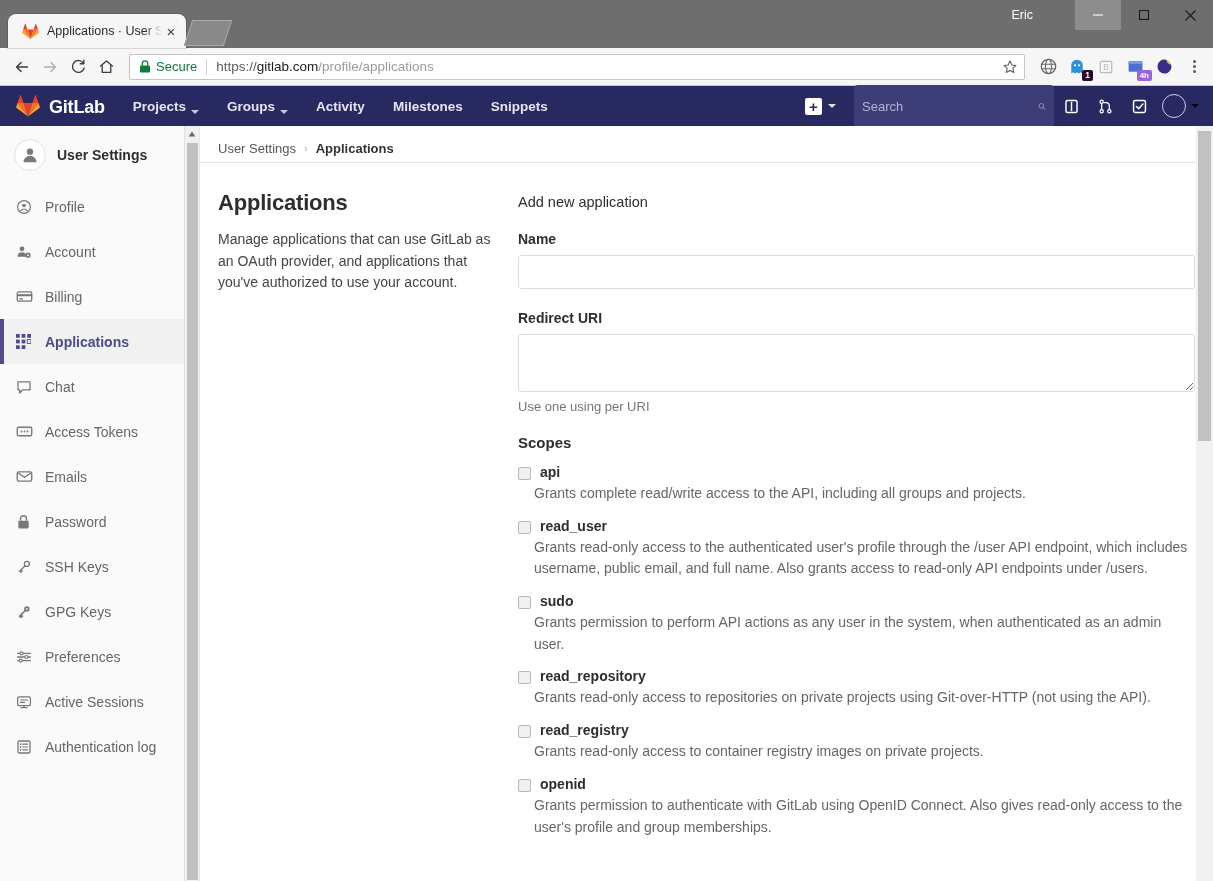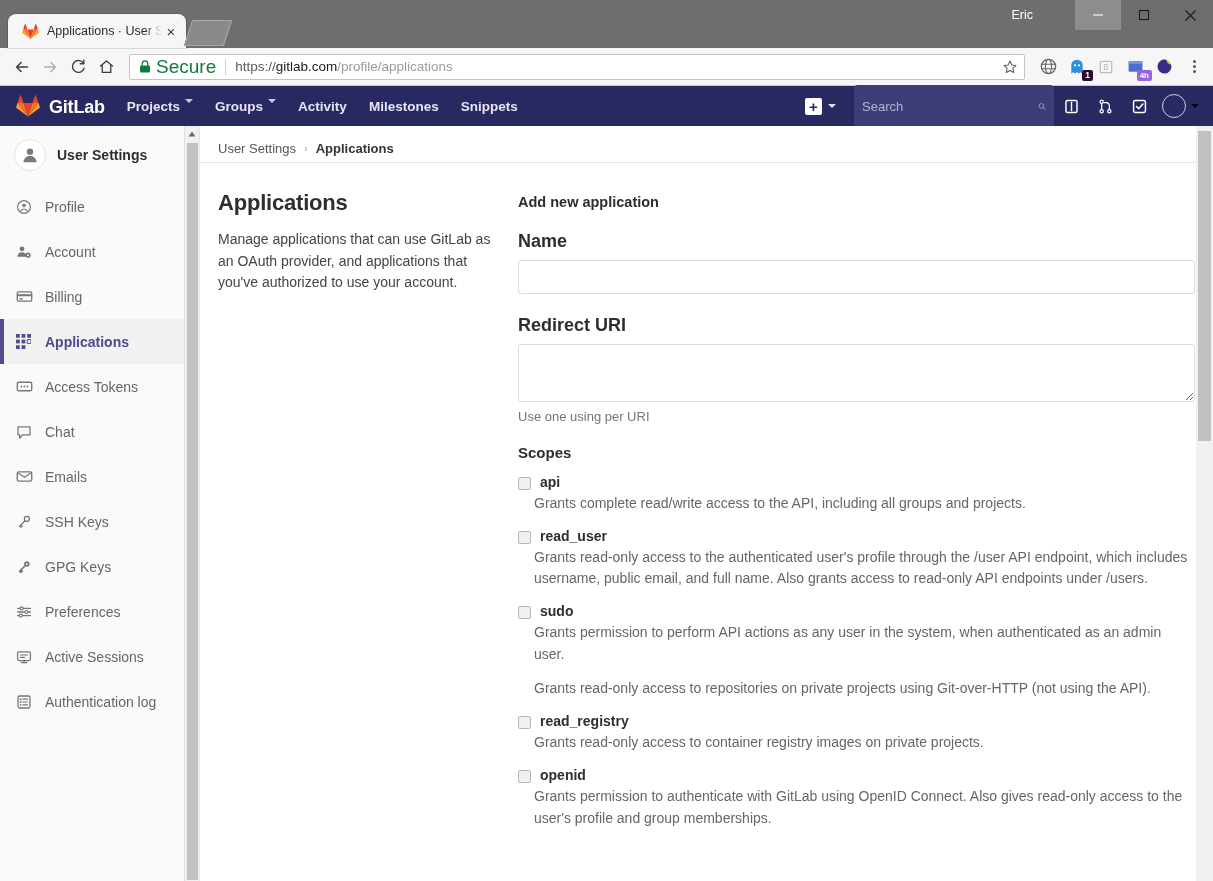--- a/index.html
+++ b/index.html
@@ -58,21 +58,21 @@
     width: 28px; height: 28px; display: flex; align-items: center;
     justify-content: center; cursor: pointer; flex: 0 0 28px;
   }
   .nav-btn.disabled { opacity: .38; }
   #omnibox {
     flex: 1; height: 26px; margin: 0 7px 0 9px;
     background: #fff; border: 1px solid #c4c4c4; border-radius: 2px;
     display: flex; align-items: center; padding: 0 6px;
   }
   #lock-icon { margin: 0 5px 0 3px; display: flex; }
-  #secure-label { color: #117a3d; font-size: 19px; }
+  #secure-label { color: #117a3d; font-size: 13px; }
   #url-sep { width: 1px; height: 16px; background: #d0d0d0; margin: 0 9px; }
   #url-text { font-size: 13.5px; color: #9b9b9b; white-space: nowrap; }
   #url-text b { color: #222; font-weight: normal; }
   #url-text .scheme { color: #5c5c5c; }
   #star-icon { margin-left: auto; cursor: pointer; display: flex; }
   .ext-icon {
     width: 26px; height: 26px; margin-left: 3px; position: relative;
     display: flex; align-items: center; justify-content: center; cursor: pointer;
   }
   #menu-dots {
@@ -82,22 +82,22 @@
   #menu-dots i { width: 3px; height: 3px; border-radius: 50%; background: #5a5a5a; }
 
   
   #gl-navbar {
     height: 40px; background: #292961; display: flex;
     align-items: center; padding-left: 16px;
   }
   #gl-logo-wrap { display: flex; align-items: flex-end; cursor: pointer; }
   #gl-logo-text { color:#fff; font-size:18px; font-weight:700; margin-left:9px; letter-spacing:-.2px;}
   .gl-nav-link {
-    color: #e6e3f3; font-size: 13.5px; font-weight: 700; margin-left: 22px;
-    display: flex; align-items: flex-start; gap: 5px; cursor: pointer;
+    color: #e6e3f3; font-size: 13.5px; font-weight: 700; margin-left: 28px;
+    display: flex; align-items: flex-end; gap: 5px; cursor: pointer;
   }
   .caret { width:0;height:0;border-left:4px solid transparent;border-right:4px solid transparent;border-top:4px solid currentColor;opacity:.85;}
   #gl-right { margin-left: auto; display: flex; align-items: center; padding-right: 14px; }
   #plus-btn { display: flex; align-items: center; gap: 6px; cursor: pointer; color:#fff; }
   #plus-square {
     width: 17px; height: 17px; background: #fff; border-radius: 2px;
     color: #292961; font-size: 15px; font-weight: 700; line-height: 15px;
     display: flex; align-items: center; justify-content: center;
   }
   #gl-search {
@@ -178,22 +178,22 @@
 
   #settings-row { display: flex; padding-top: 27px; }
   #settings-left { width: 300px; flex: 0 0 300px; padding-right: 26px; }
   #settings-left h2 {
     font-size: 22px; font-weight: 600; color: #2e2e2e; letter-spacing: -.2px;
   }
   #settings-left p {
     margin-top: 13px; font-size: 14px; line-height: 1.55; color: #444;
   }
   #settings-right { flex: 1; padding-top: 4px; }
-  #add-app-title { font-size: 14.5px; font-weight: 700; color: #2e2e2e; }
-  .field-label { font-size: 18px; font-weight: 600; color: #2e2e2e; margin-top: 21px; }
+  #add-app-title { font-size: 14.5px; font-weight: 400; color: #2e2e2e; }
+  .field-label { font-size: 14px; font-weight: 600; color: #2e2e2e; margin-top: 21px; }
   .text-input {
     width: 100%; height: 34px; margin-top: 8px; border: 1px solid #dcdcdc;
     border-radius: 3px; padding: 0 9px; font-family: inherit; font-size: 14px;
     color: #333; outline: none; background: #fff;
   }
   .textarea-input {
     width: 100%; height: 58px; margin-top: 8px; border: 1px solid #dcdcdc;
     border-radius: 3px; padding: 7px 9px; font-family: inherit; font-size: 14px;
     color: #333; outline: none; resize: vertical; display: block; background:#fff;
   }
@@ -472,49 +472,58 @@
               <rect x="12" y="6" width="4" height="4" fill="none" stroke="#4b4b8f" stroke-width="1"></rect>
             <rect x="0" y="12" width="4" height="4" fill="#4b4b8f"></rect>
               <rect x="6" y="12" width="4" height="4" fill="#4b4b8f"></rect>
           </svg>
         </span>
         <span class="sb-lbl">Applications</span>
       </div>
 
       <div class="sb-item">
         <span class="sb-ico">
+          <svg width="16" height="16" viewBox="0 0 20 20">
+              <path d="M2.5 3.5h15v10h-9l-4 4v-4h-2z" fill="none" stroke="#777" stroke-width="1.6" stroke-linejoin="round"></path>
+            </svg>
+        </span>
+        <span class="sb-lbl">Chat</span>
+      </div>
+
+      <div class="sb-item">
+        <span class="sb-ico">
           <svg width="17" height="17" viewBox="0 0 20 20">
               <rect x="1.5" y="5" width="17" height="10" rx="1.8" fill="none" stroke="#777" stroke-width="1.6"></rect>
               <circle cx="6.5" cy="10" r="1.1" fill="#777"></circle>
               <circle cx="10" cy="10" r="1.1" fill="#777"></circle>
               <circle cx="13.5" cy="10" r="1.1" fill="#777"></circle>
             </svg>
         </span>
         <span class="sb-lbl">Access Tokens</span>
       </div>
 
       <div class="sb-item">
         <span class="sb-ico">
-          <svg width="16" height="16" viewBox="0 0 20 20">
-              <path d="M2.5 3.5h15v10h-9l-4 4v-4h-2z" fill="none" stroke="#777" stroke-width="1.6" stroke-linejoin="round"></path>
-            </svg>
-        </span>
-        <span class="sb-lbl">Chat</span>
-      </div>
-
-      <div class="sb-item">
-        <span class="sb-ico">
           <svg width="17" height="17" viewBox="0 0 20 20">
               <rect x="1.5" y="4.5" width="17" height="11" rx="1.6" fill="none" stroke="#777" stroke-width="1.6"></rect>
               <path d="M2.4 5.8 10 11l7.6-5.2" fill="none" stroke="#777" stroke-width="1.5"></path>
             </svg>
         </span>
         <span class="sb-lbl">Emails</span>
       </div>
 
+      <div class="sb-item">
+        <span class="sb-ico">
+          <svg width="15" height="16" viewBox="0 0 18 20">
+              <rect x="2.5" y="8.5" width="13" height="9.5" rx="1.6" fill="#777"></rect>
+              <path d="M5.3 8.5V5.8a3.7 3.7 0 0 1 7.4 0v2.7" fill="none" stroke="#777" stroke-width="1.8"></path>
+            </svg>
+        </span>
+        <span class="sb-lbl">Password</span>
+      </div>
 
 
       <div class="sb-item">
         <span class="sb-ico">
           <svg width="16" height="16" viewBox="0 0 20 20">
               <circle cx="13.6" cy="6.2" r="3.1" fill="none" stroke="#777" stroke-width="1.6"></circle>
               <path d="M11.4 8.4 4.4 15.4M6.2 13.6l1.8 1.8M4.6 15.2l1.6 1.6" fill="none" stroke="#777" stroke-width="1.6" stroke-linecap="round"></path>
             </svg>
         </span>
         <span class="sb-lbl">SSH Keys</span>
@@ -622,20 +631,24 @@
 
           <div class="scope-row">
             <div class="scope-head">
               <span class="scope-cb"></span>
               <span class="scope-name">sudo</span>
             </div>
             <div class="scope-desc">Grants permission to perform API actions as any user in the system, when authenticated as an admin user.</div>
           </div>
 
           <div class="scope-row">
+            <div class="scope-head">
+              <span class="scope-cb"></span>
+              <span class="scope-name">read_repository</span>
+            </div>
             <div class="scope-desc">Grants read-only access to repositories on private projects using Git-over-HTTP (not using the API).</div>
           </div>
 
           <div class="scope-row">
             <div class="scope-head">
               <span class="scope-cb"></span>
               <span class="scope-name">read_registry</span>
             </div>
             <div class="scope-desc">Grants read-only access to container registry images on private projects.</div>
           </div>

